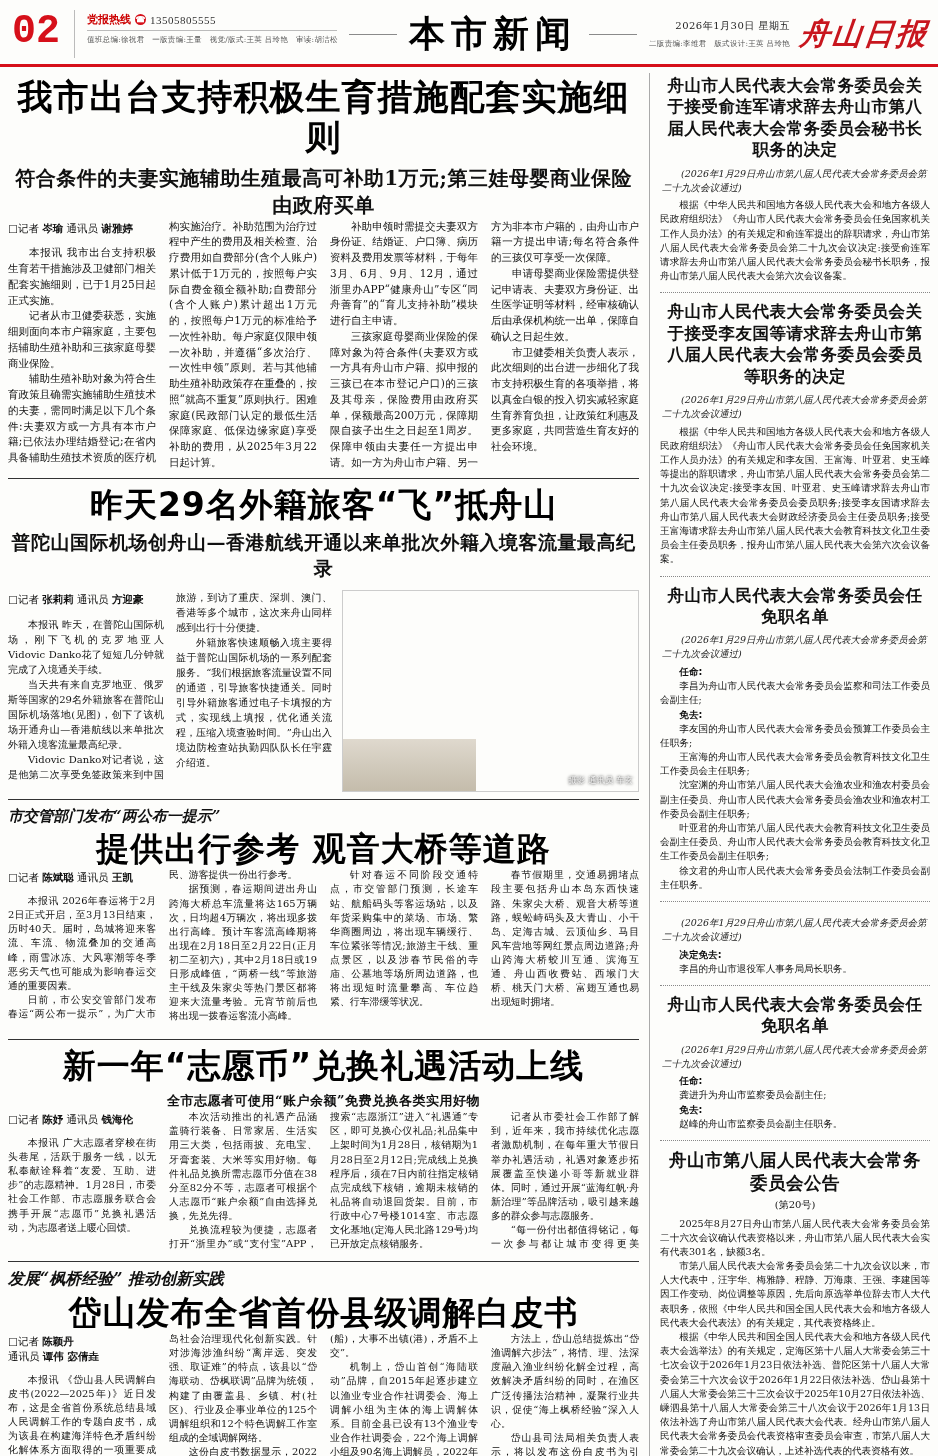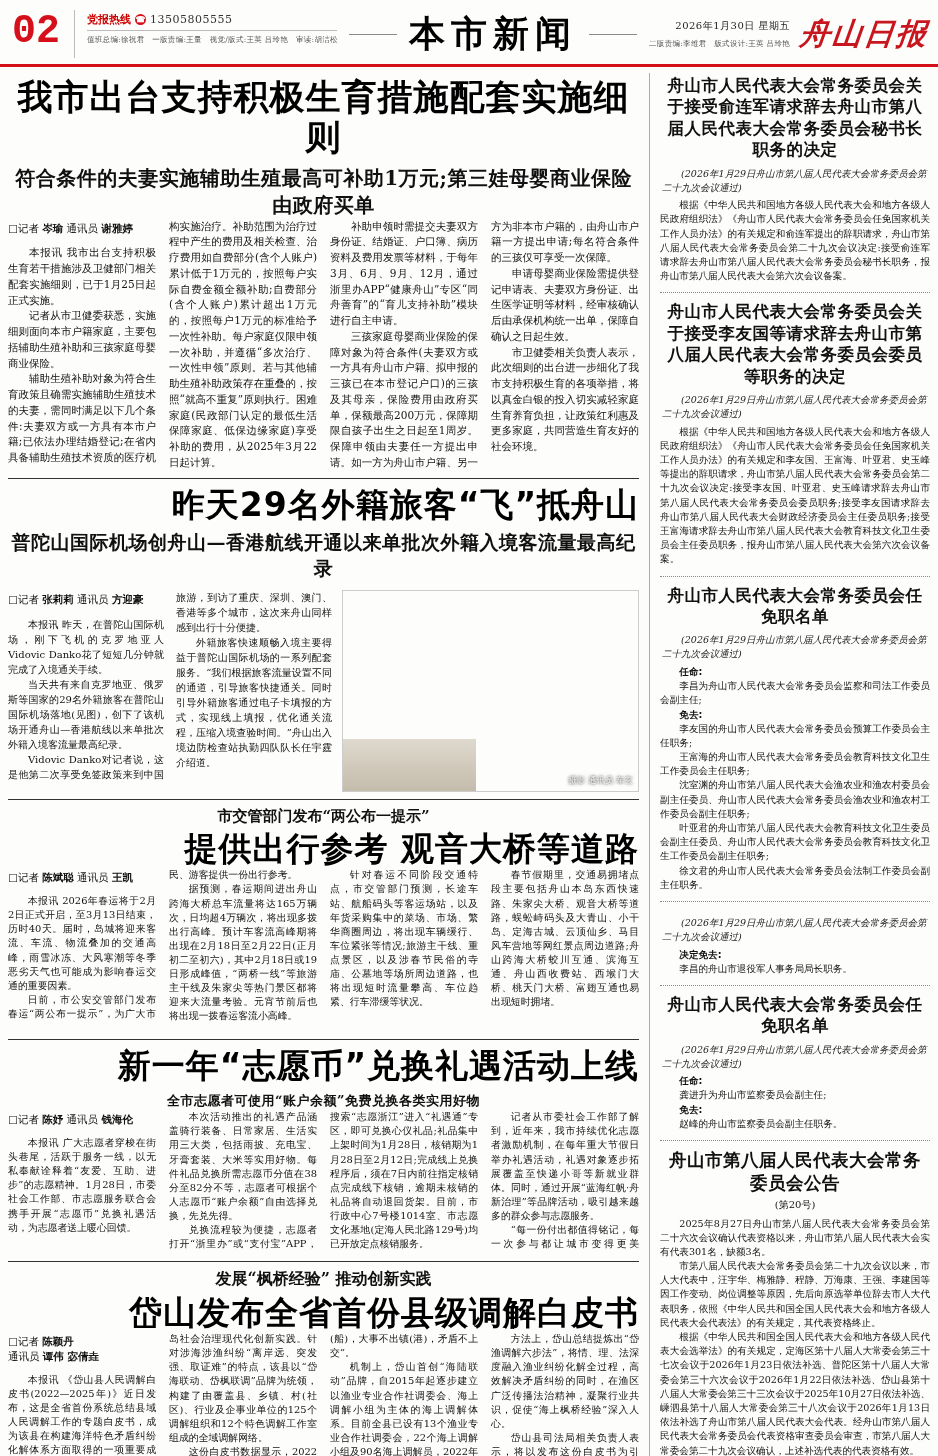--- a/index.html
+++ b/index.html
@@ -3,21 +3,21 @@
 <meta charset="utf-8">
 <style>
   html,body{margin:0;padding:0;background:#f4f2ee;}
   body{width:938px;height:1456px;overflow:hidden;background:#fdfdfb;color:#111;
        font-family:"DejaVu Serif","Liberation Serif",serif;}
   .hdr{display:flex;align-items:stretch;padding:10px 10px 4px 10px;height:48px;}
   .pgnum{font-family:Liberation Mono, monospace;font-weight:bold;font-size:40px;line-height:44px;
          color:#d6101a;padding:0 14px 0 2px;border-right:1px solid #bbb;}
   .hotline{padding:2px 0 0 12px;width:250px;}
   .hotline .row1{font-size:11px;color:#c00;font-weight:bold;display:flex;align-items:center;gap:4px;
-                 border-bottom:1px solid #bbb;padding-bottom:3px;}
+                 border-bottom:1px solid #bbb;padding-bottom:3px;font-family:Liberation Serif, serif;}
   .hotline .row1 .phone{color:#333;font-weight:normal;letter-spacing:.5px;}
   .ph-ic{display:inline-block;width:11px;height:11px;border-radius:50%;background:#d6101a;color:#fff;
          font-size:8px;line-height:11px;text-align:center;}
   .staff{font-size:7.5px;color:#555;margin-top:4px;letter-spacing:.3px;white-space:nowrap;}
   .sect{flex:1;display:flex;align-items:center;min-width:0;}
   .sect::before,.sect::after{content:"";flex:1;height:1px;background:#8a8a8a;margin:0 12px;}
   .sect .t{font-family:"DejaVu Sans",sans-serif;font-weight:900;font-size:36px;letter-spacing:6px;color:#000;}
   .hright{display:flex;align-items:center;gap:10px;}
   .hmeta{text-align:right;}
   .hmeta .date{font-size:10px;color:#222;letter-spacing:.5px;}
@@ -25,22 +25,22 @@
   .logo{font-family:"DejaVu Serif",serif;font-weight:bold;font-style:italic;font-size:30px;
         color:#c8161e;transform:skewX(-6deg);letter-spacing:2px;white-space:nowrap;}
   .redline{height:3px;background:#d6101a;margin:2px 0 0 0;}
   .main{display:flex;padding:6px 8px 0 8px;gap:0;}
   .left{width:636px;}
   .rcol{width:272px;margin-left:10px;padding-left:10px;border-left:1px solid #aaa;height:1385px;overflow:hidden;}
   .artdiv{border-top:1px solid #333;margin:7px 0;}
   h1,h2,h3{margin:0;font-family:"DejaVu Sans",sans-serif;color:#000;}
   .hl-1{font-size:35px;font-weight:900;text-align:center;letter-spacing:1px;line-height:1.15;margin-top:4px;}
   .sub{font-size:20px;font-weight:bold;text-align:center;margin-top:7px;letter-spacing:.5px;}
-  .kicker{font-size:15px;font-weight:bold;text-align:center;margin-top:2px;}
-  .hl-2{font-size:33px;font-weight:900;text-align:right;letter-spacing:1px;line-height:1.15;margin-top:4px;}
+  .kicker{font-size:15px;font-weight:bold;margin-top:2px;font-style:italic;}
+  .hl-2{font-size:33px;font-weight:900;text-align:center;letter-spacing:1px;line-height:1.15;margin-top:4px;}
   .body4{column-count:4;column-gap:13px;column-fill:auto;height:252px;overflow:hidden;
          font-size:10.5px;line-height:1.5;text-align:justify;}
   .body4 p,.body2 p{margin:0;text-indent:2em;}
   .byline{font-size:10.5px;margin:2px 0 9px 0;text-indent:0;break-inside:avoid;}
   .byline b{font-family:"DejaVu Sans",sans-serif;}
   .a2wrap{display:flex;gap:10px;margin-top:8px;}
   .body2{width:324px;column-count:2;column-gap:12px;column-fill:auto;height:200px;overflow:hidden;
          font-size:10px;line-height:1.5;text-align:justify;}
   .photo{flex:1;height:200px;position:relative;overflow:hidden;border:1px solid #ccc;
      background:

